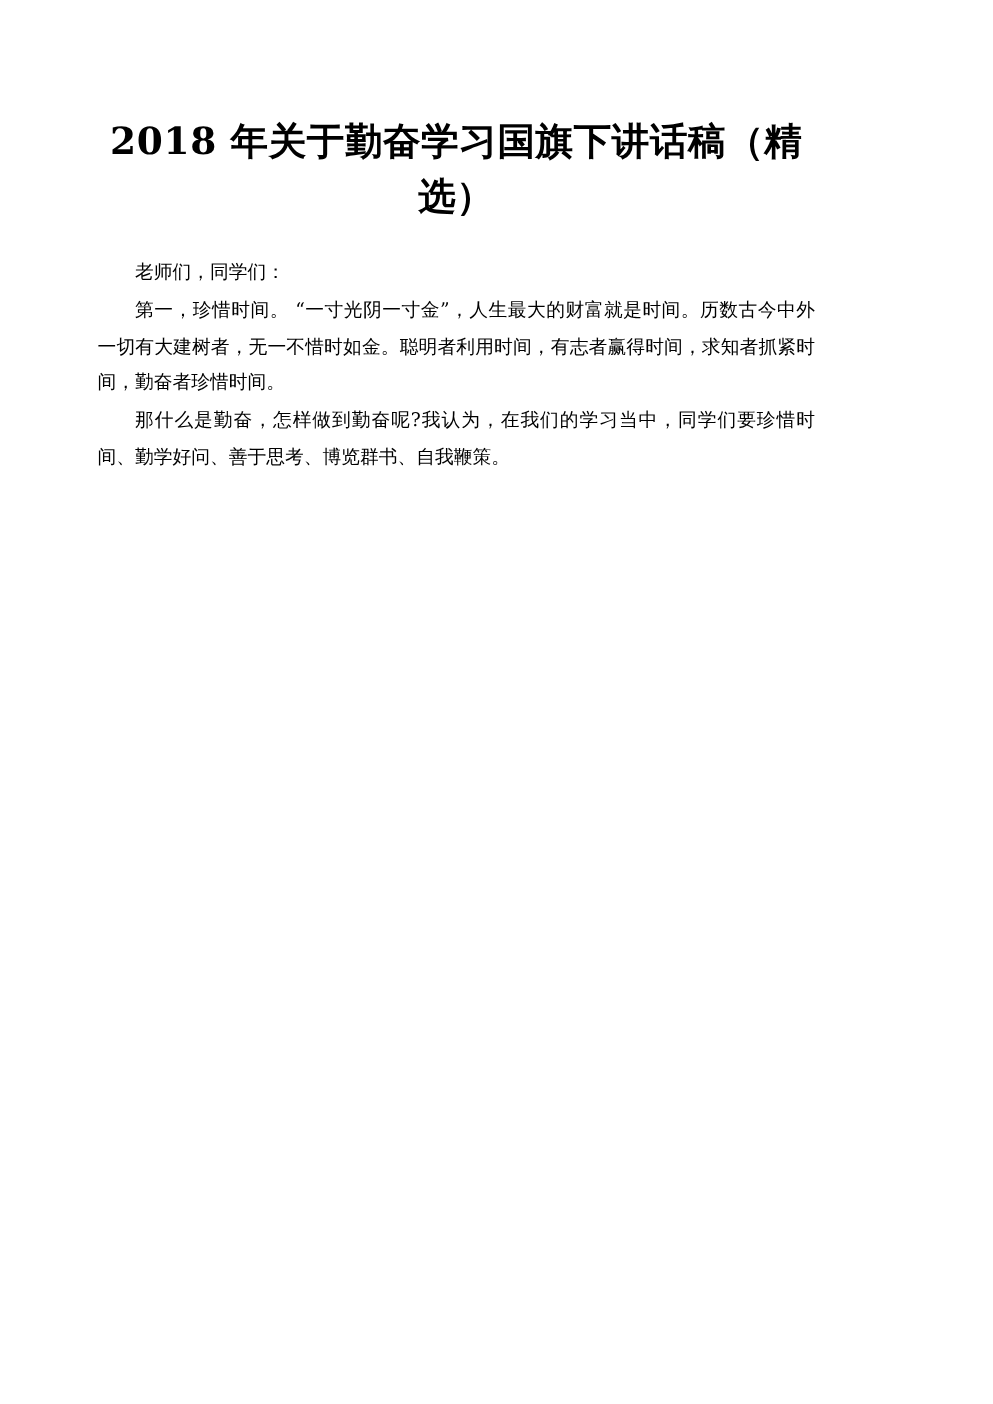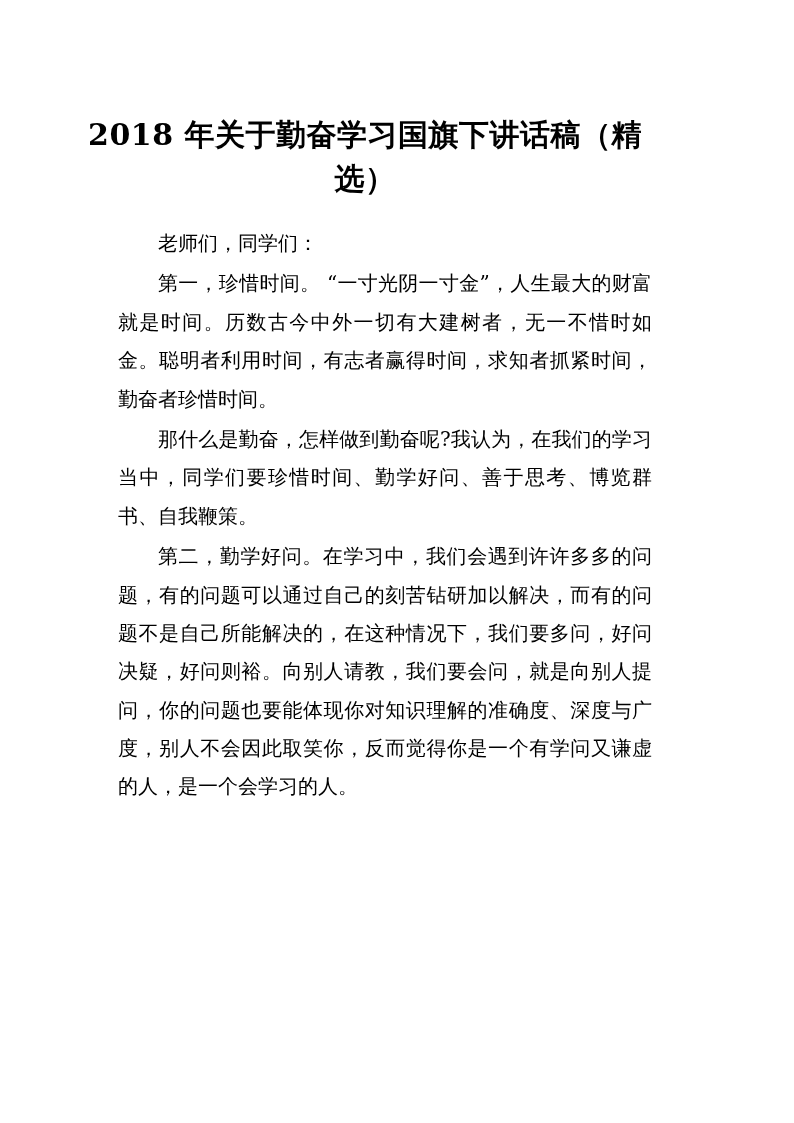--- a/index.html
+++ b/index.html
@@ -12,51 +12,49 @@
     background: #ffffff;
     font-family: "DejaVu Serif", "Liberation Serif", serif;
     color: #000000;
     overflow: hidden;
   }
   .page {
     position: relative;
     width: 730px;
     height: 1123px;
     box-sizing: border-box;
-    padding: 95px 78px 60px 78px;
+    padding: 74px 78px 60px 78px;
   }
   .doc-title {
     font-family: "DejaVu Serif", "Liberation Serif", serif;
     font-weight: 700;
     font-size: 30px;
     line-height: 1.45;
     text-align: center;
     margin: 18px 0 24px 0;
     letter-spacing: 0.5px;
   }
   .body-text {
-    font-size: 20px;
+    font-size: 15px;
     line-height: 1.92;
     text-align: justify;
     text-justify: inter-ideograph;
-    margin-left: 40px;
   }
   .para {
     margin: 0 0 2px 0;
     text-indent: 2em;
     word-break: break-all;
   }
 </style>
 </head>
 <body>
 
 <div class="page">
 
   <h1 class="doc-title">2018 年关于勤奋学习国旗下讲话稿（精选）</h1>
 
   <div class="body-text">
     <p class="para">老师们，同学们：</p>
     <p class="para">第一，珍惜时间。 “一寸光阴一寸金”，人生最大的财富就是时间。历数古今中外一切有大建树者，无一不惜时如金。聪明者利用时间，有志者赢得时间，求知者抓紧时间，勤奋者珍惜时间。</p>
     <p class="para">那什么是勤奋，怎样做到勤奋呢?我认为，在我们的学习当中，同学们要珍惜时间、勤学好问、善于思考、博览群书、自我鞭策。</p>
-    <p class="para">第二，勤学好问。在学习中，我们会遇到许许多多的问题，有的问题可以通过自己的刻苦钻研加以解决，而有的问题不是自己所能解决的，在这种情况下，我们要多问，好问决疑，好问则裕。向别人请教，我们要会问，就是向别人提问，你的问题也要能体现你对知识理解的准确度、深度与广度，别人不会因此取笑你，反而觉得你是一个有学问又谦虚的人，是一个会学习的人。</p>
   </div>
 
 </div>
 
 </body></html>

